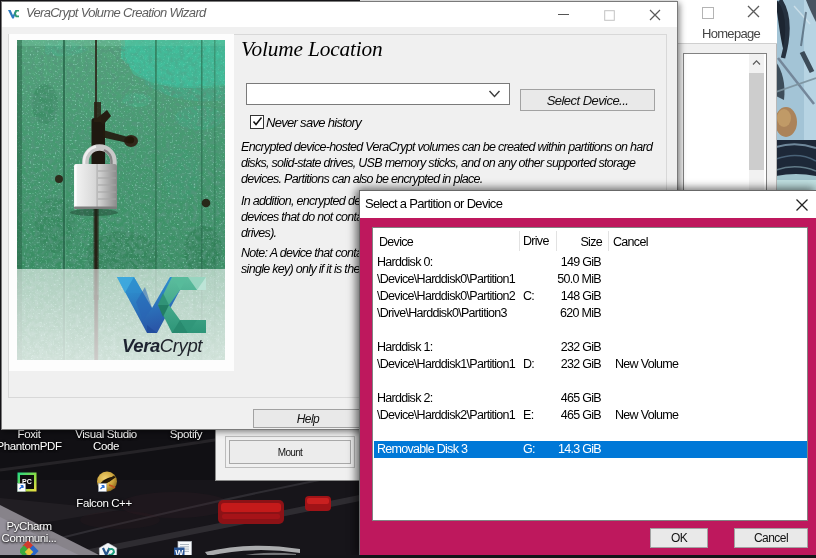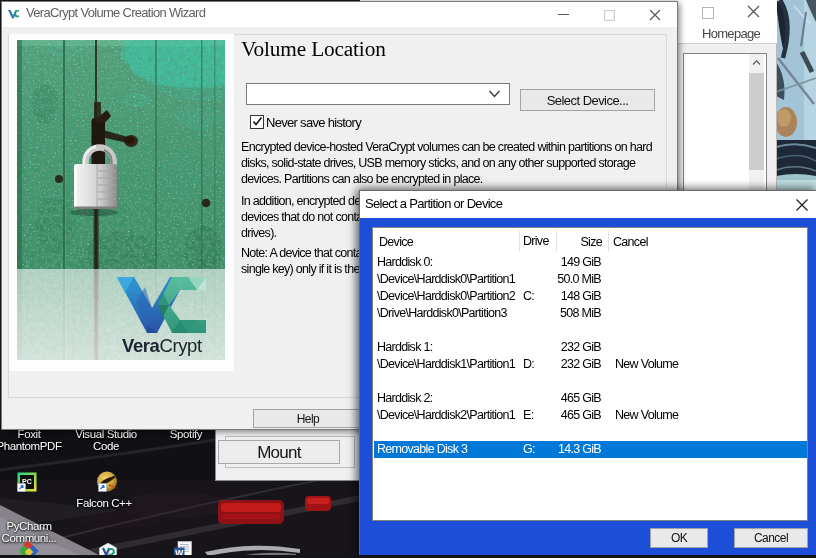--- a/index.html
+++ b/index.html
@@ -149,24 +149,24 @@
 
   <div class="abs" style="left:72px; top:54px; width:15px; height:375px; background:#f1f1f1;"></div>
   <div class="abs" style="left:72px; top:73px; width:15px; height:97px; background:#cdcdcd;"></div>
   <svg class="abs" style="left:72px; top:56px;" width="15" height="14" viewBox="0 0 15 14">
     <path d="M4,8.5 L7.5,4.8 L11,8.5" stroke="#5a5a5a" stroke-width="1.2" fill="none"></path>
   </svg>
 </div>
 
 <div class="abs" style="left:215px; top:428px; width:145px; height:53px; background:#f0f0f0; border-left:1px solid #8a8a8a; border-bottom:1px solid #8a8a8a;">
   <div class="abs" style="left:9px; top:8px; width:130px; height:32px; border:1px solid #bcbcbc;"></div>
-  <div class="abs txt" style="left:2px; top:12px; width:122px; height:24px; background:#ececec; border:1px solid #a8a8a8; font-size:17px; color:#151515; text-align:center; line-height:23px;">Mount</div>
-</div>
-
-<div class="abs" style="left:1px; top:1px; width:677px; height:429px; background:#f0f0f0; border:1px solid #7a7a7a; box-shadow:2px 2px 6px rgba(0,0,0,0.45);">
+  <div class="abs txt" style="left:13px; top:12px; width:122px; height:24px; background:#ececec; border:1px solid #a8a8a8; font-size:10px; color:#151515; text-align:center; line-height:23px;">Mount</div>
+</div>
+
+<div class="abs" style="left:1px; top:1px; width:677px; height:429px; background:#f0f0f0; border:1px solid #7a7a7a; box-shadow:2px 2px 6px rgba(0,0,0,0.45);font-style:italic;">
 
   <div class="abs" style="left:0; top:0; width:675px; height:25px; background:#fff;"></div>
   <svg class="abs" style="left:6px; top:8px;" width="12" height="10" viewBox="0 0 12 10">
     <polygon points="0,0 2.6,0 5,5.2 7.4,0 8.6,1.4 5.8,8.4 4.2,8.4" fill="#2e7cc0"></polygon>
     <polygon points="11,0 7.6,0 6,3.6 7.6,7.2 11,7.2 11,5.6 8.8,5.6 8,3.6 8.8,1.6 11,1.6" fill="#2f9a70"></polygon>
   </svg>
   <div class="abs txt" style="left:24px; top:3px; font-size:13px; color:#5f5f5f;">VeraCrypt Volume Creation Wizard</div>
 
   <div class="abs" style="left:556px; top:11.5px; width:11px; height:1.4px; background:#555;"></div>
   <svg class="abs" style="left:601.5px; top:8px;" width="11" height="11" viewBox="0 0 11 11">
@@ -311,21 +311,21 @@
     drives).
   </div>
   <div class="abs txt" style="left:239px; top:243px; font-size:12.5px; color:#000; line-height:16px; white-space:nowrap;">
     Note: A device that contains partitions can be entirely encrypted in place (using a<br>
     single key) only if it is the drive where Windows is installed and from which it boots.
   </div>
 
   <div class="btn txt" style="left:251px; top:407px; width:110px; height:19px; line-height:18px;">Help</div>
 </div>
 
-<div class="abs" style="left:359px; top:190px; width:457px; height:365px; background:#1d4ed8; border-left:1px solid #686868; border-top:1px solid #686868; box-shadow:-4px 0 8px rgba(0,0,0,0.4), 0 -3px 8px rgba(0,0,0,0.3);">
+<div class="abs" style="left:359px; top:190px; width:457px; height:365px; background:#be185d; border-left:1px solid #686868; border-top:1px solid #686868; box-shadow:-4px 0 8px rgba(0,0,0,0.4), 0 -3px 8px rgba(0,0,0,0.3);">
   <div class="abs" style="left:0; top:0; width:457px; height:27px; background:#fff;"></div>
   <div class="abs txt" style="left:5px; top:5px; font-size:13px; color:#000;">Select a Partition or Device</div>
   <svg class="abs" style="left:435px; top:8px;" width="14" height="12" viewBox="0 0 14 12">
     <path d="M1.5,0.5 L12.5,11.5 M12.5,0.5 L1.5,11.5" stroke="#222" stroke-width="1.3"></path>
   </svg>
 
   <div class="abs" style="left:12px; top:36px; width:436px; height:294px; background:#fff; border:1px solid #828282; font-size:12.5px; color:#000;">
 
     <div class="abs" style="left:146px; top:3px; width:1px; height:20px; background:#e2e2e2;"></div>
     <div class="abs" style="left:183px; top:3px; width:1px; height:20px; background:#e2e2e2;"></div>
@@ -338,21 +338,21 @@
 
   <div class="abs txt" style="left:0; top:0; width:457px; height:365px; font-size:12.5px; color:#000;">
     <div class="abs" style="left:17px; top:63.5px;">Harddisk 0:</div>
     <div class="abs" style="left:188px; top:63.5px; width:53px; text-align:right;">149 GiB</div>
     <div class="abs" style="left:17px; top:80.5px;">\Device\Harddisk0\Partition1</div>
     <div class="abs" style="left:188px; top:80.5px; width:53px; text-align:right;">50.0 MiB</div>
     <div class="abs" style="left:17px; top:97.5px;">\Device\Harddisk0\Partition2</div>
     <div class="abs" style="left:163px; top:97.5px;">C:</div>
     <div class="abs" style="left:188px; top:97.5px; width:53px; text-align:right;">148 GiB</div>
     <div class="abs" style="left:17px; top:114.5px;">\Drive\Harddisk0\Partition3</div>
-    <div class="abs" style="left:188px; top:114.5px; width:53px; text-align:right;">508 MiB</div>
+    <div class="abs" style="left:188px; top:114.5px; width:53px; text-align:right;">620 MiB</div>
     <div class="abs" style="left:17px; top:148.5px;">Harddisk 1:</div>
     <div class="abs" style="left:188px; top:148.5px; width:53px; text-align:right;">232 GiB</div>
     <div class="abs" style="left:17px; top:165.5px;">\Device\Harddisk1\Partition1</div>
     <div class="abs" style="left:163px; top:165.5px;">D:</div>
     <div class="abs" style="left:188px; top:165.5px; width:53px; text-align:right;">232 GiB</div>
     <div class="abs" style="left:255px; top:165.5px;">New Volume</div>
     <div class="abs" style="left:17px; top:199.5px;">Harddisk 2:</div>
     <div class="abs" style="left:188px; top:199.5px; width:53px; text-align:right;">465 GiB</div>
     <div class="abs" style="left:17px; top:216.5px;">\Device\Harddisk2\Partition1</div>
     <div class="abs" style="left:163px; top:216.5px;">E:</div>

